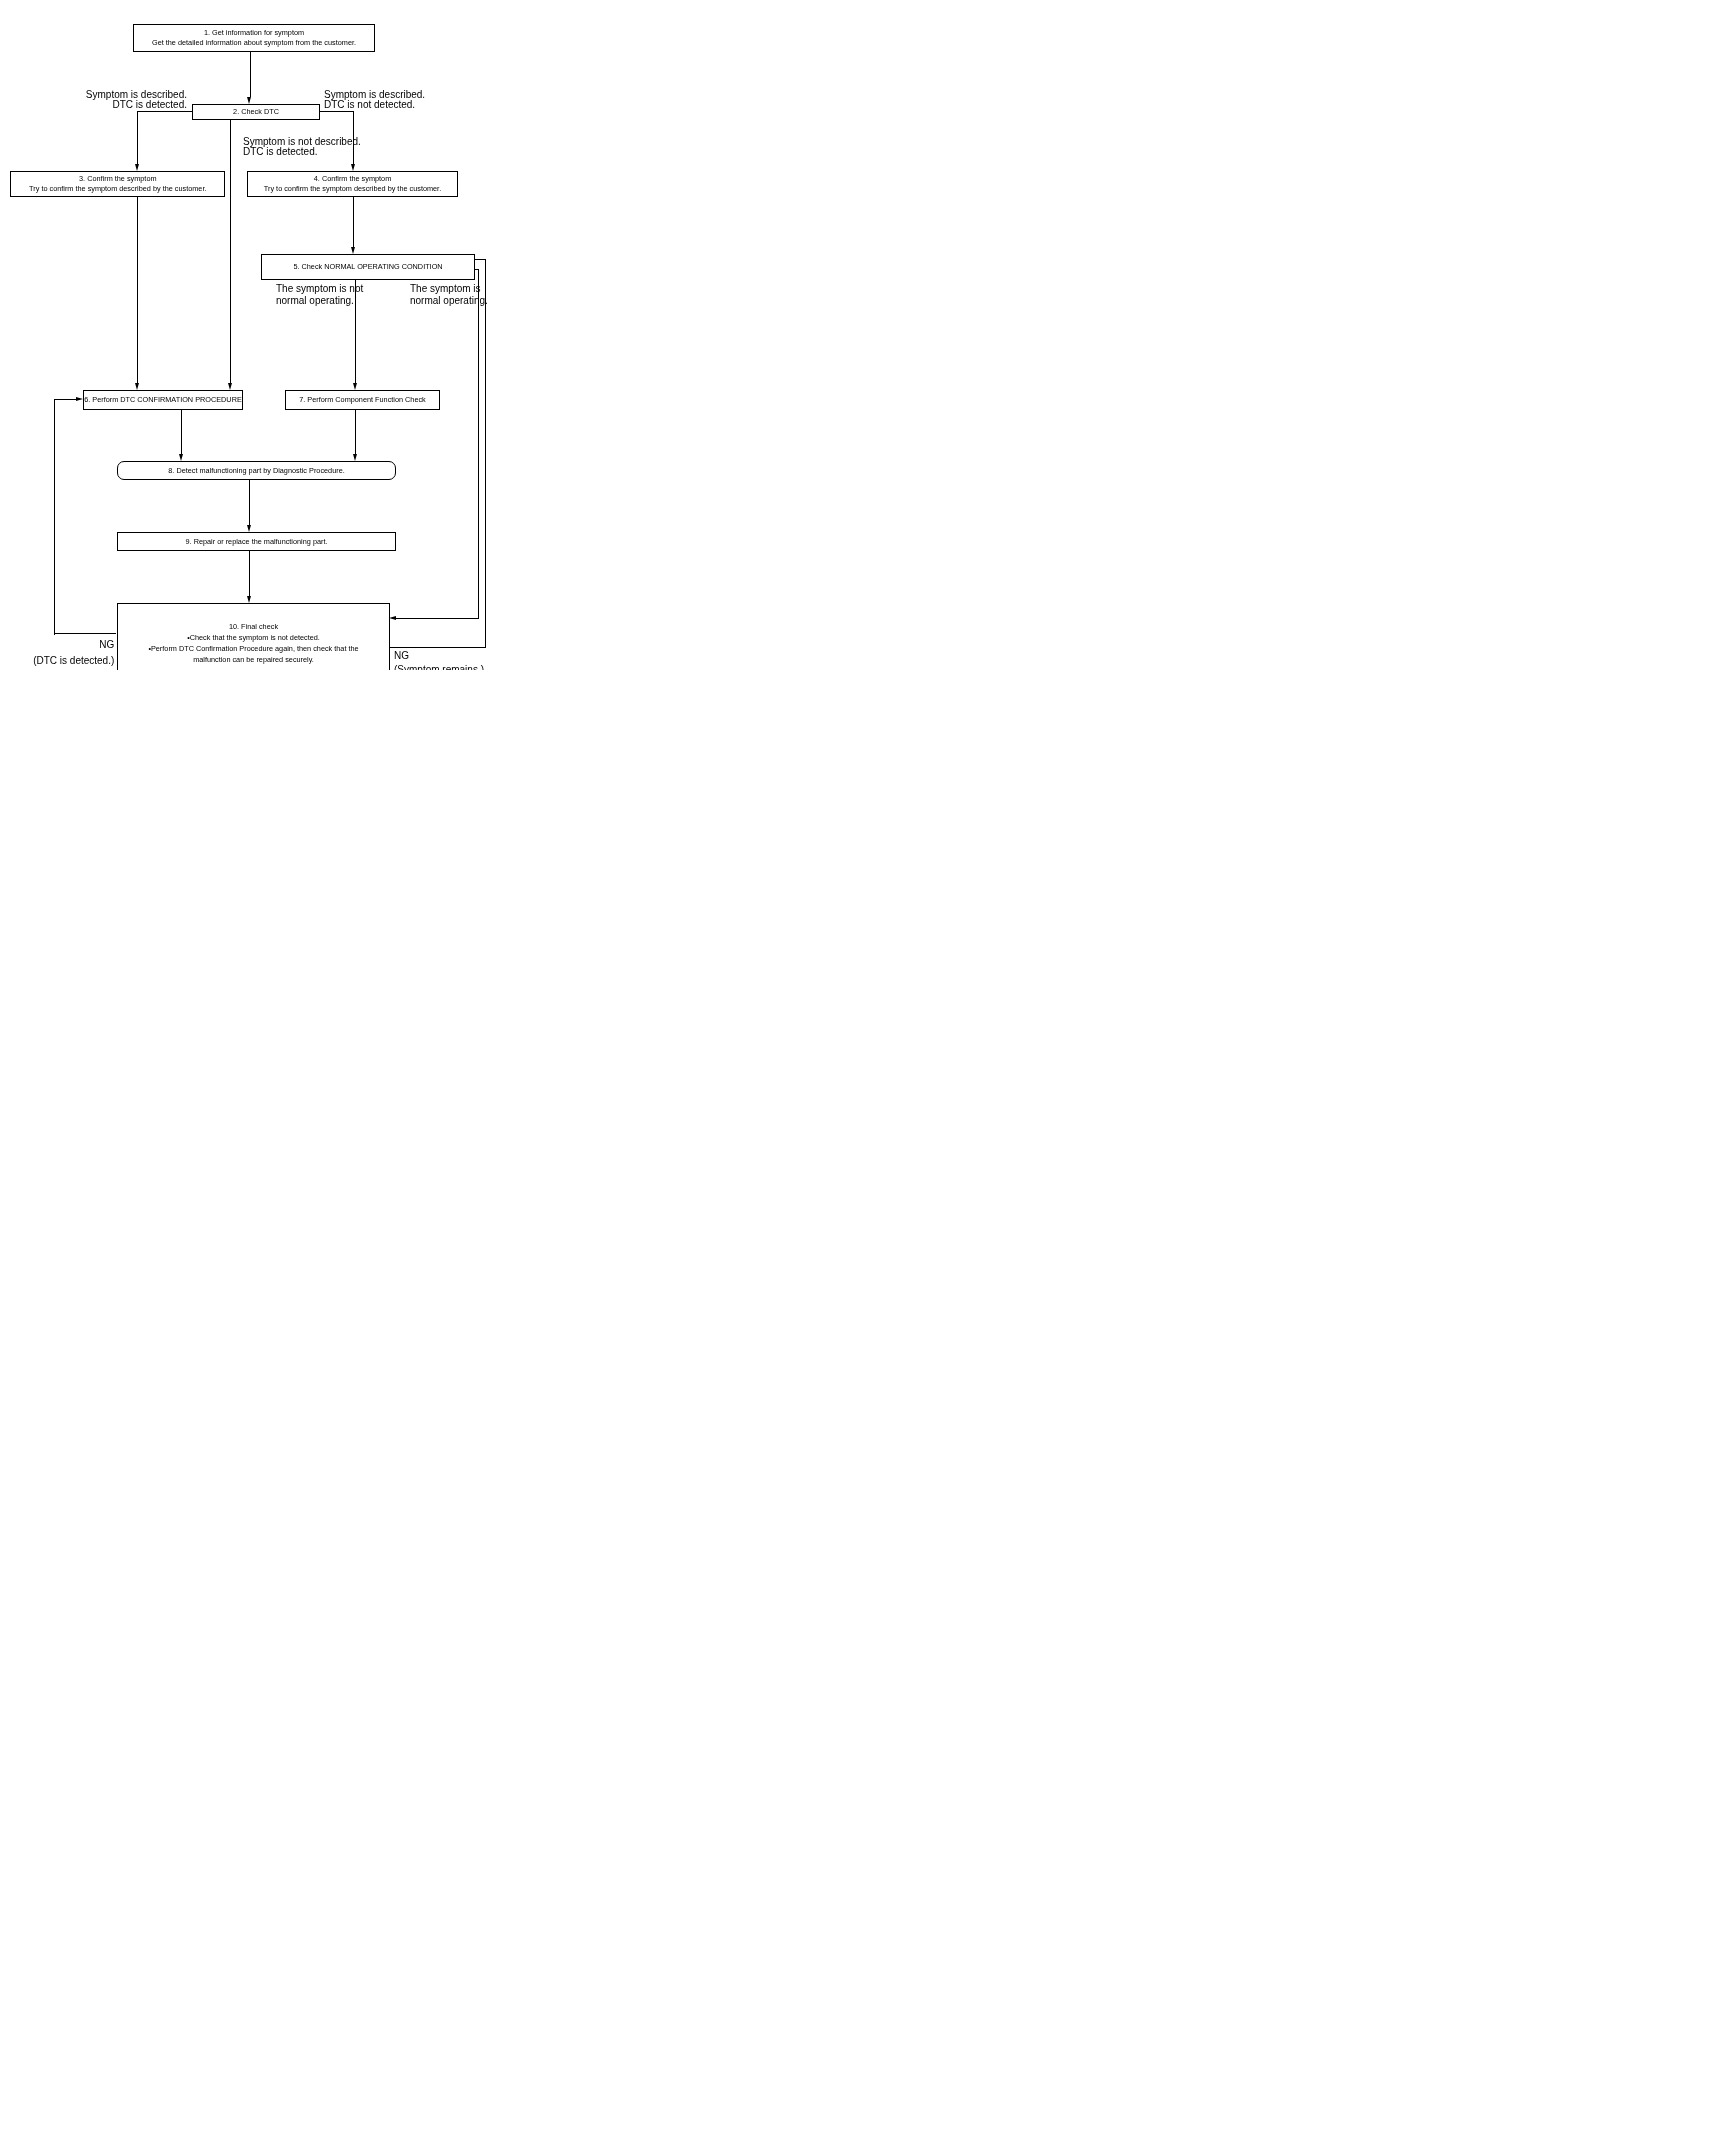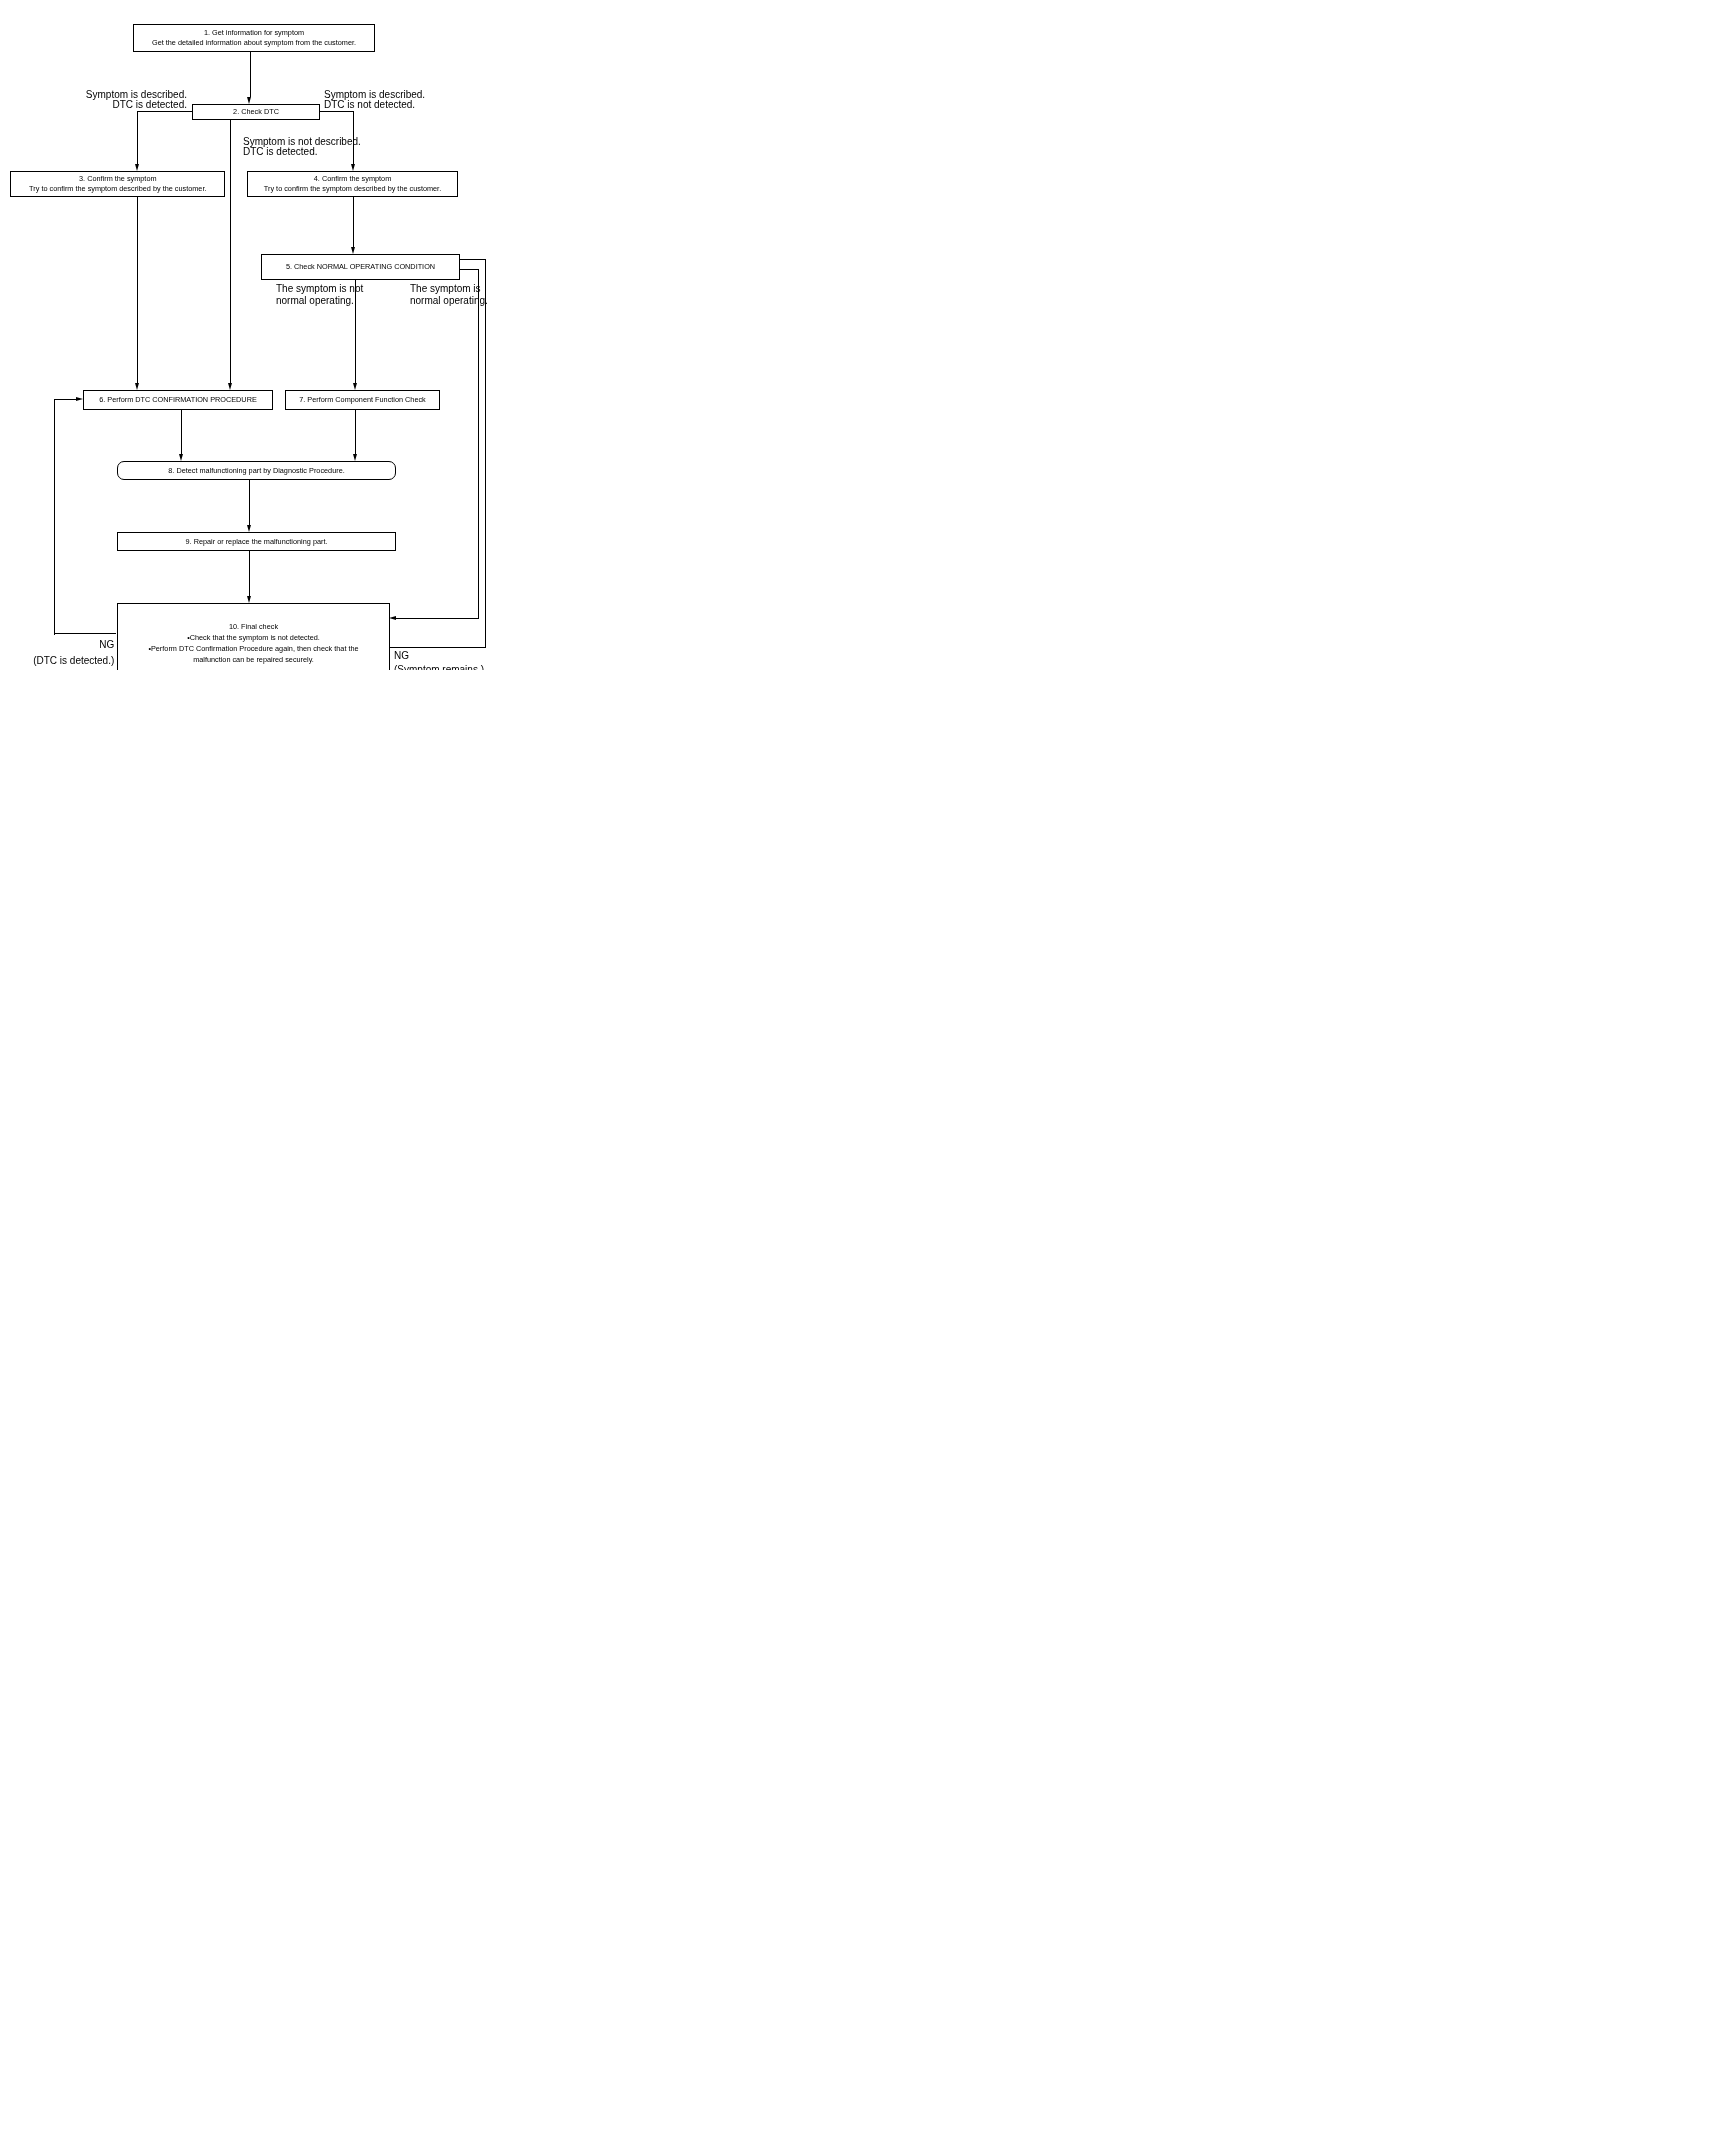--- a/index.html
+++ b/index.html
@@ -102,25 +102,25 @@
   <div class="node" style="left:10.3px;top:171px;width:215px;height:26px;">
     <span>3. Confirm the symptom</span>
     <span>Try to confirm the symptom described by the customer.</span>
   </div>
 
   <div class="node" style="left:247px;top:171px;width:211px;height:26px;">
     <span>4. Confirm the symptom</span>
     <span>Try to confirm the symptom described by the customer.</span>
   </div>
 
-  <div class="node" style="left:261px;top:254px;width:199px;height:26px;">
+  <div class="node" style="left:261px;top:254px;width:214px;height:26px;">
     <span>5. Check NORMAL OPERATING CONDITION</span>
   </div>
 
-  <div class="node" style="left:83px;top:390px;width:190px;height:19.7px;">
+  <div class="node" style="left:83px;top:390px;width:160px;height:19.7px;">
     <span>6. Perform DTC CONFIRMATION PROCEDURE</span>
   </div>
 
   <div class="node" style="left:285px;top:390px;width:155px;height:19.7px;">
     <span>7. Perform Component Function Check</span>
   </div>
 
   <div class="node" style="left:117px;top:461px;width:279px;height:19px;border-radius:7px;">
     <span>8. Detect malfunctioning part by Diagnostic Procedure.</span>
   </div>

